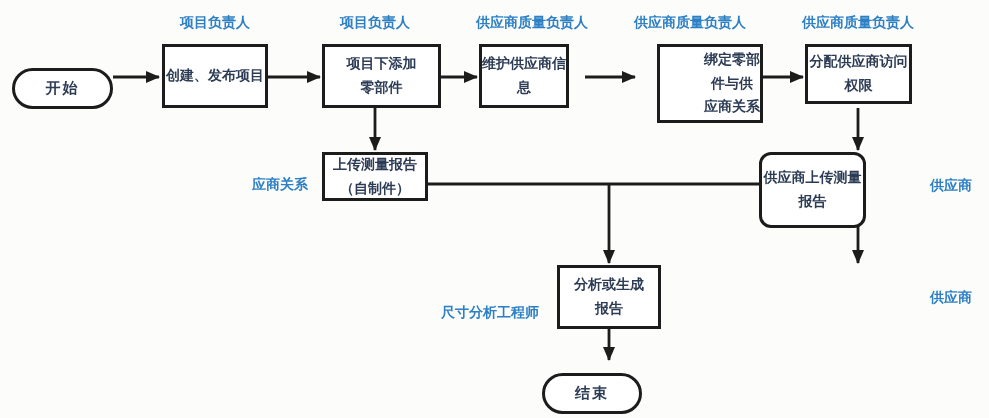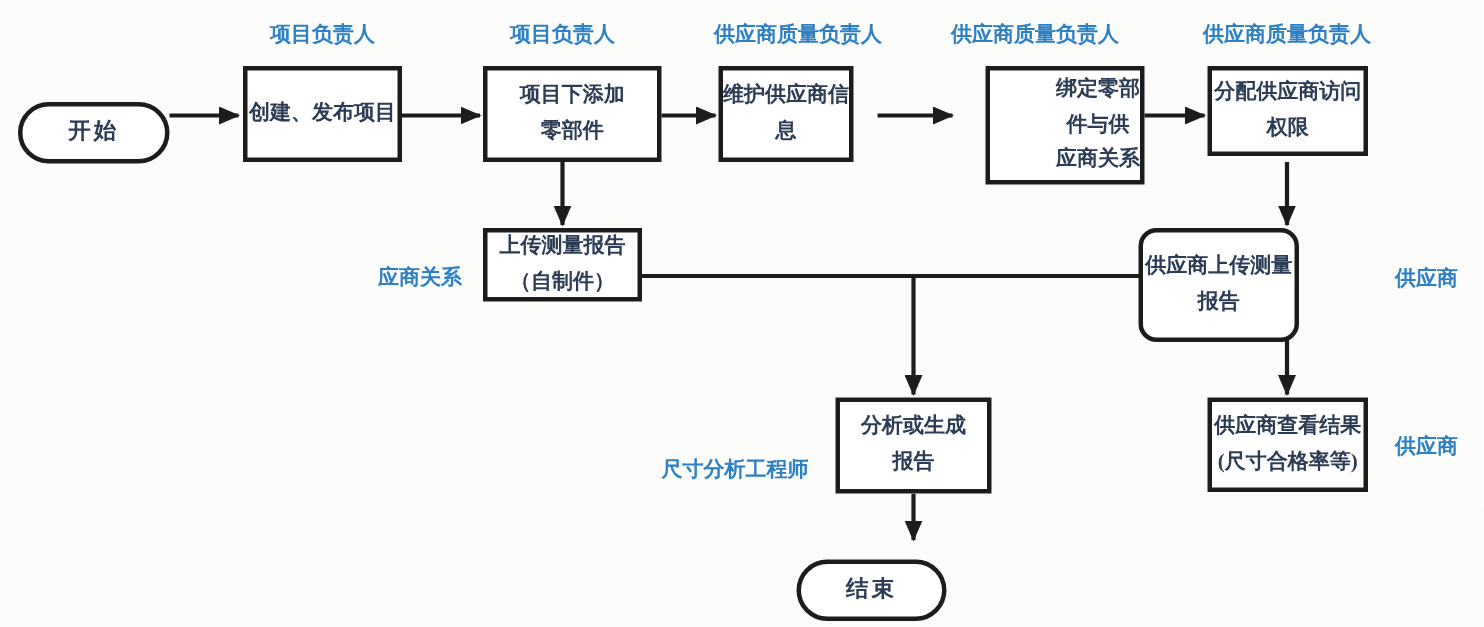--- a/index.html
+++ b/index.html
@@ -80,21 +80,21 @@
     <line x1="375" y1="108" x2="375" y2="150" marker-end="url(#arrow)"></line>
     <line x1="858" y1="108" x2="858" y2="150" marker-end="url(#arrow)"></line>
     <line x1="428" y1="184" x2="805" y2="184"></line>
     <line x1="609" y1="184" x2="609" y2="263" marker-end="url(#arrow)"></line>
     <line x1="858" y1="216" x2="858" y2="263" marker-end="url(#arrow)"></line>
     <line x1="609" y1="329" x2="609" y2="360" marker-end="url(#arrow)"></line>
   </svg>
 
   <div class="node terminator" style="left:12px; top:57px; width:101px; height:41px;">开始</div>
 
-  <div class="node terminator" style="left:531px; top:362px; width:100px; height:41px;">结束</div>
+  <div class="node terminator" style="left:542px; top:362px; width:100px; height:41px;">结束</div>
 
   <div class="node" style="left:162px; top:44px; width:106px; height:64px;">创建、发布项目</div>
 
   <div class="node" style="left:322px; top:44px; width:119px; height:64px;">项目下添加
 零部件</div>
 
   <div class="node" style="left:479px; top:44px; width:90px; height:64px;">维护供应商信息</div>
 
   <div class="node" style="left:657px; top:44px; width:106px; height:79px;padding-left:44px;">绑定零部件与供
 应商关系</div>
@@ -104,22 +104,20 @@
 
   <div class="node" style="left:322px; top:152px; width:106px; height:49px;">上传测量报告
 （自制件）</div>
 
   <div class="node" style="left:759px; top:152px; width:107px; height:76px;border-radius:12px;">供应商上传测量
 报告</div>
 
   <div class="node" style="left:557px; top:265px; width:104px; height:64px;">分析或生成
 报告</div>
 
-  <div class="node" style="left:805px; top:265px; width:107px; height:63px;">供应商查看结果
-(尺寸合格率等)</div>
 
   <div class="role-label role-top" style="left:215px; top:14px;">项目负责人</div>
 
   <div class="role-label role-top" style="left:375px; top:14px;">项目负责人</div>
 
   <div class="role-label role-top" style="left:532px; top:14px;">供应商质量负责人</div>
 
   <div class="role-label role-top" style="left:690px; top:14px;">供应商质量负责人</div>
 
   <div class="role-label role-top" style="left:858px; top:14px;">供应商质量负责人</div>

